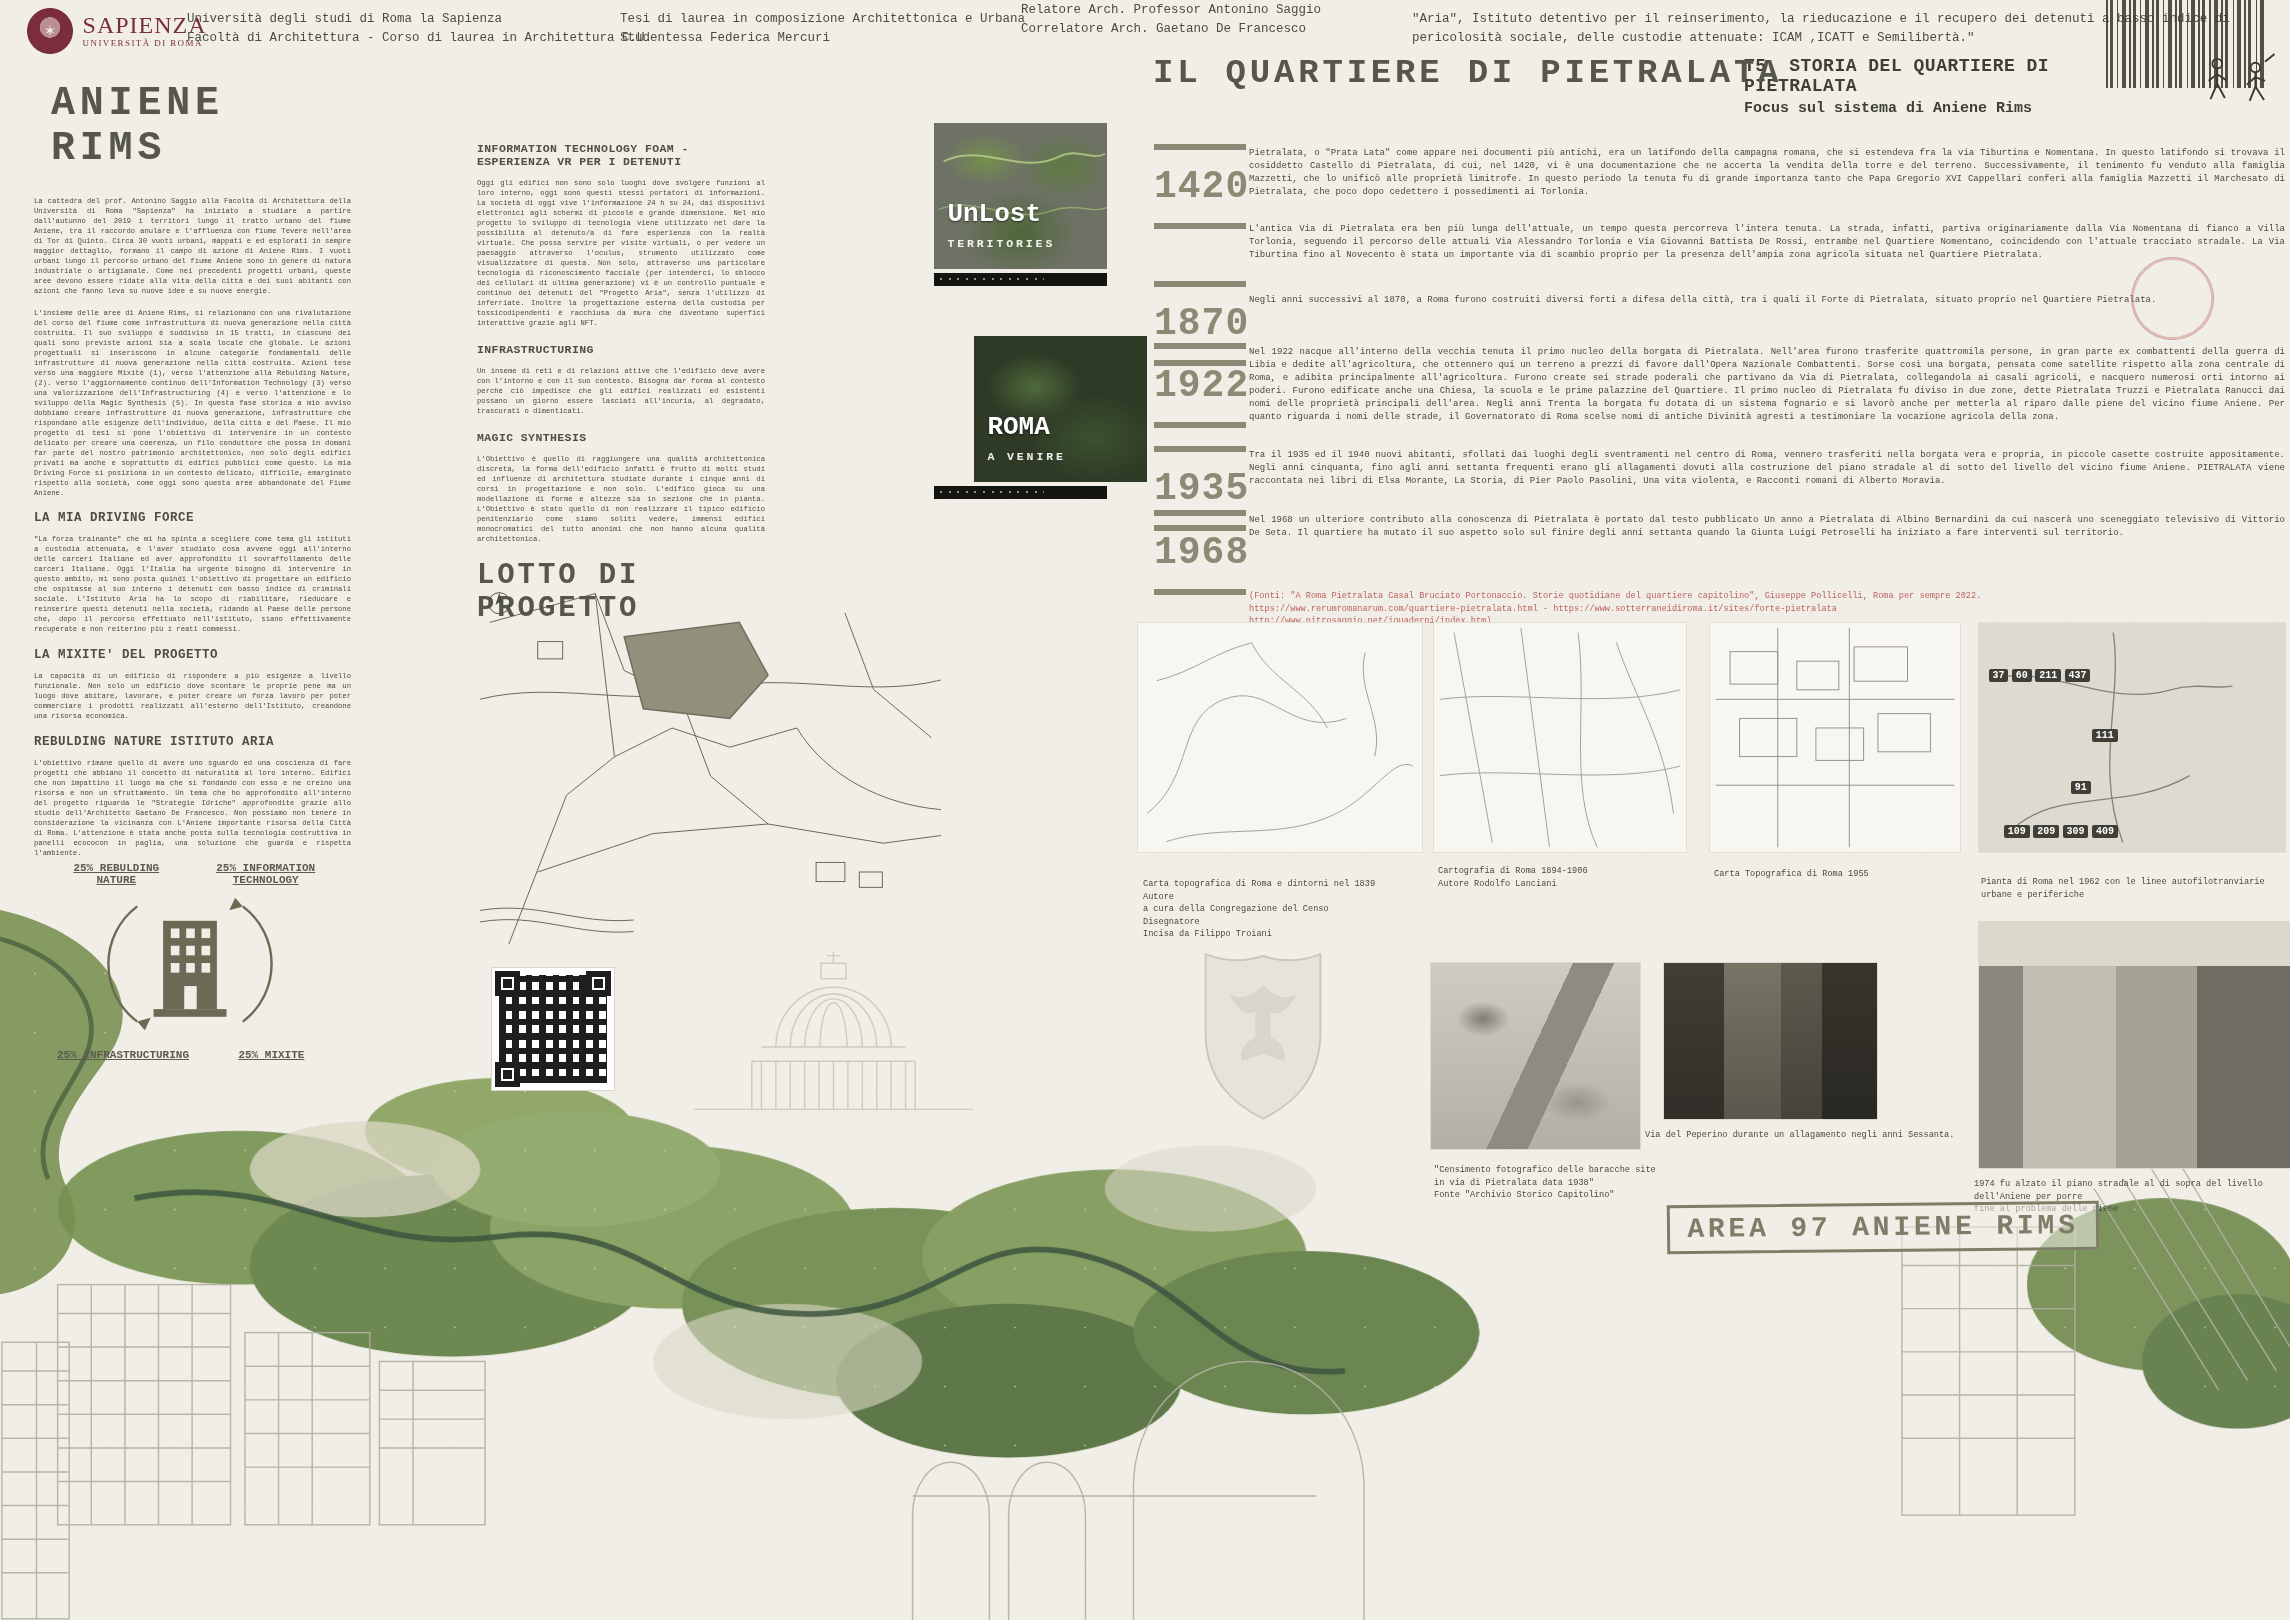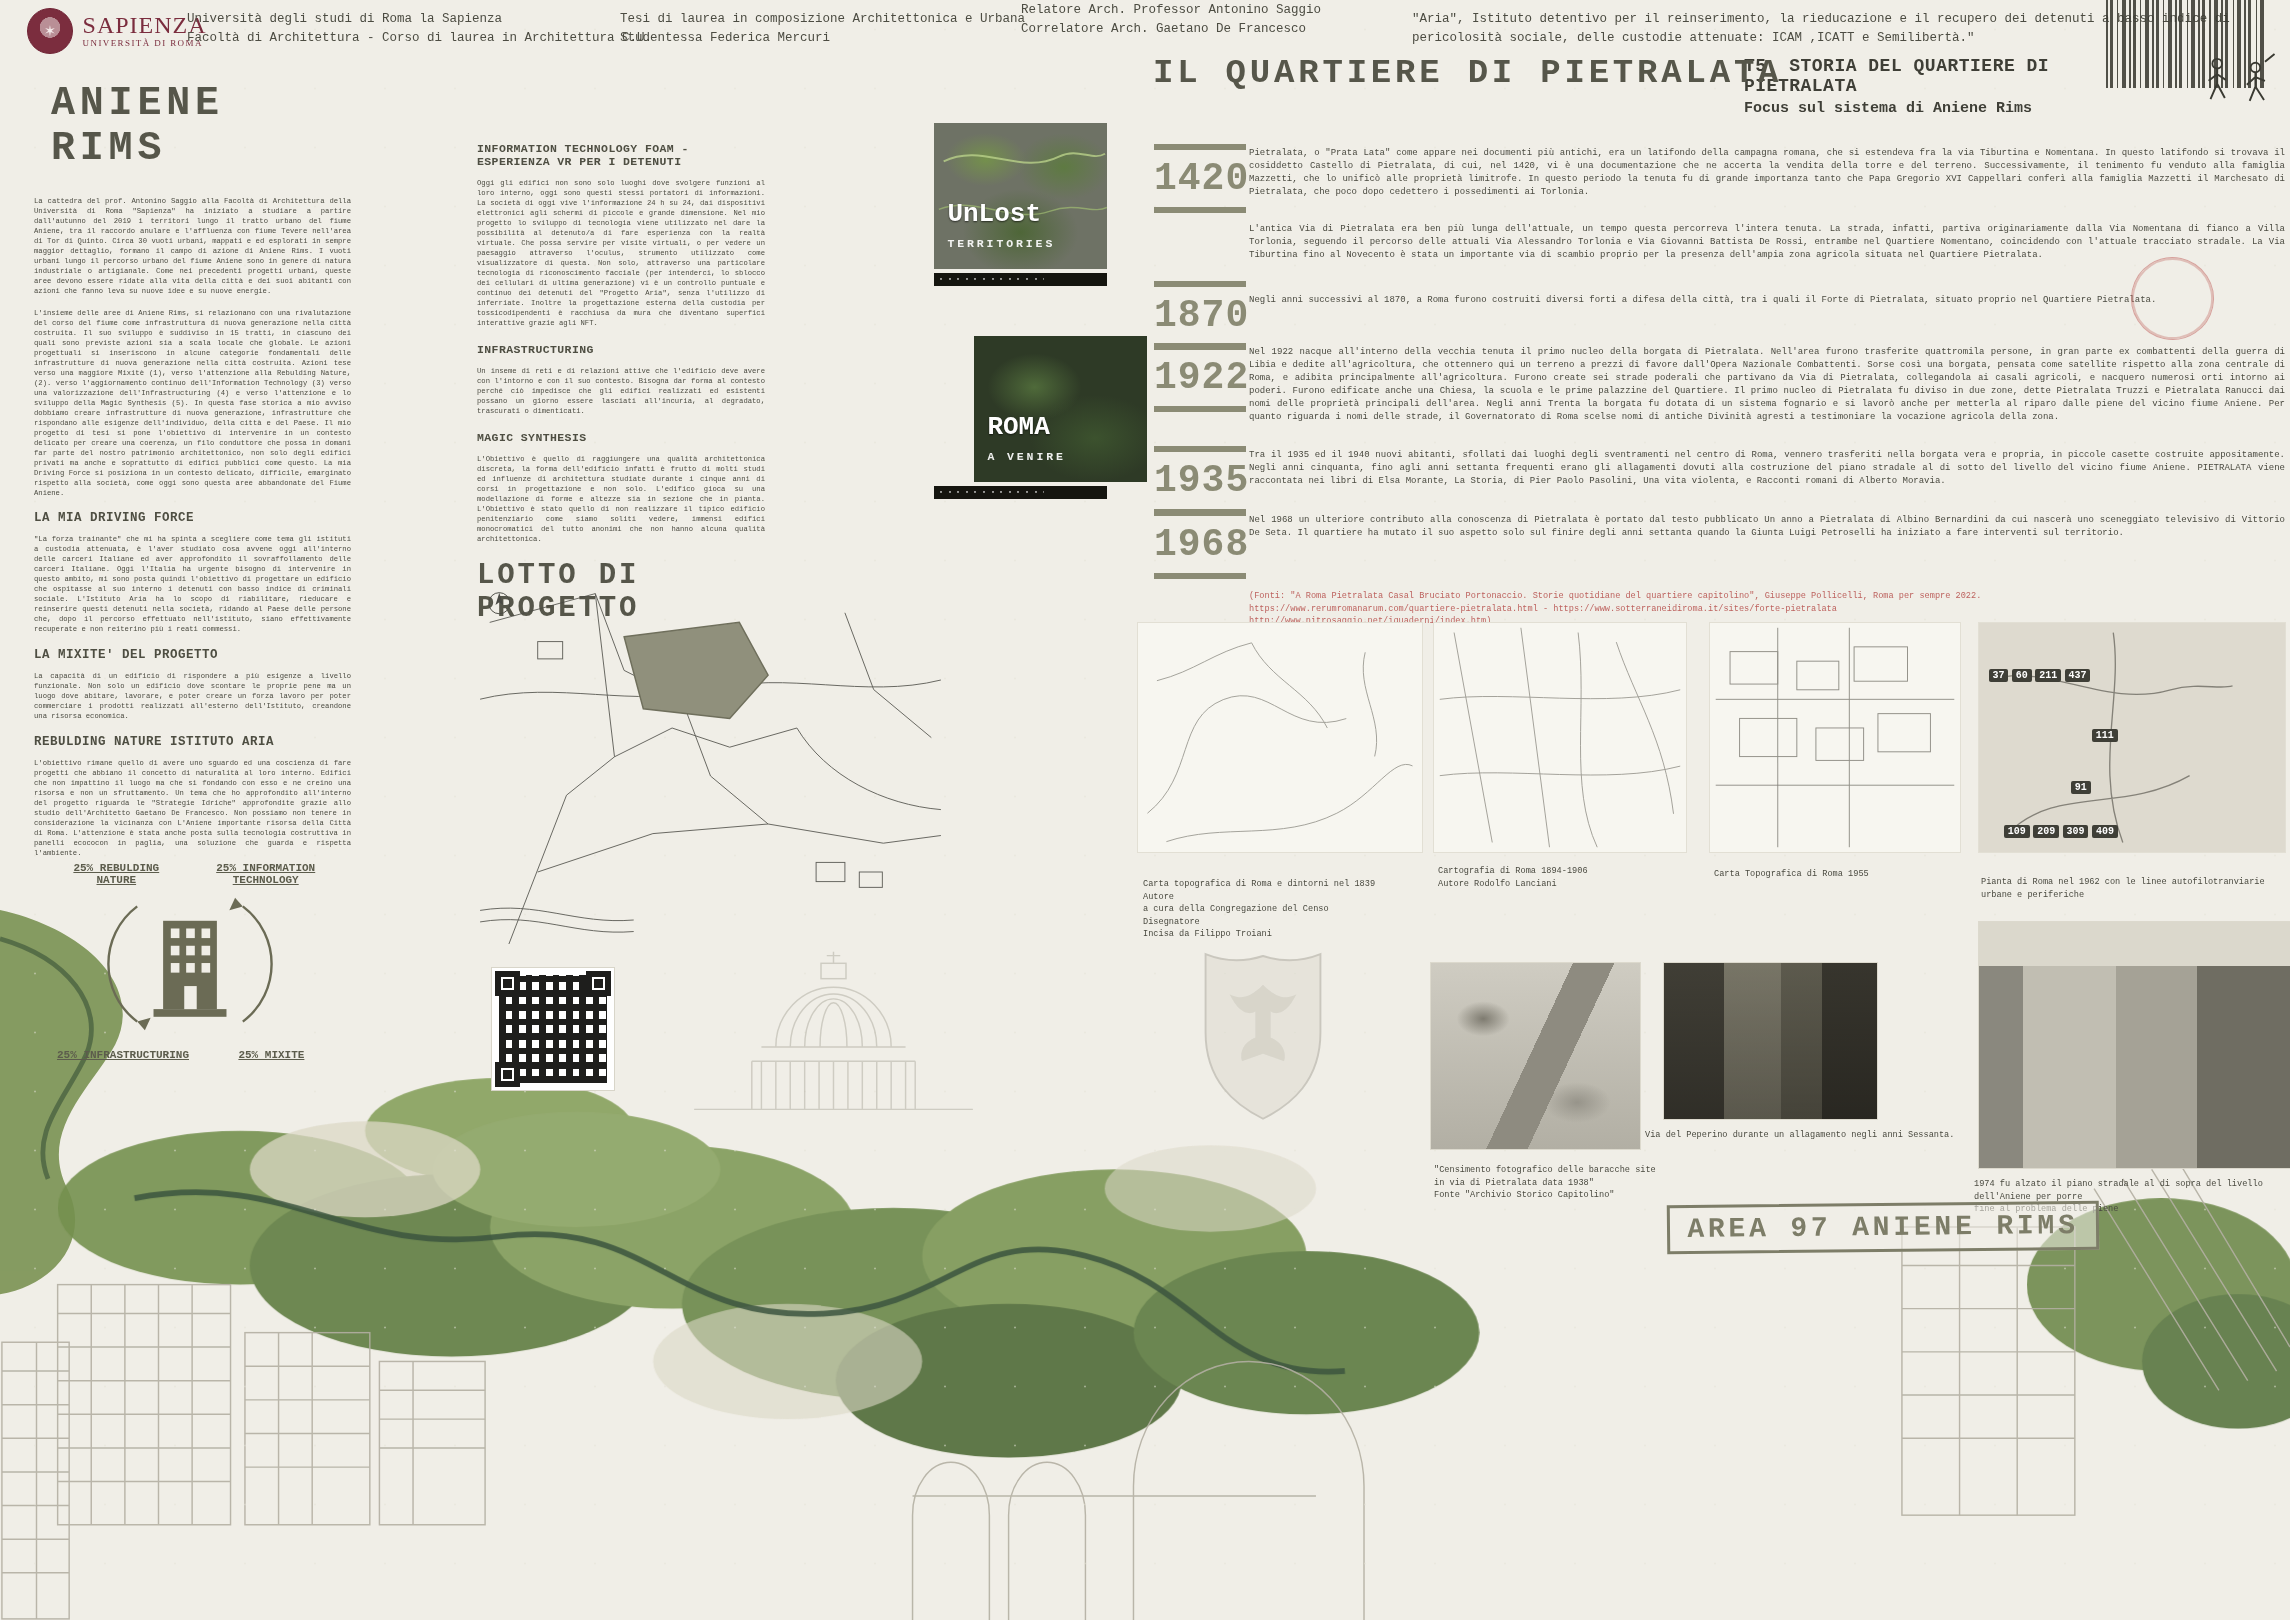--- a/index.html
+++ b/index.html
@@ -59,21 +59,21 @@
       radial-gradient(67px 48px at 35% 35%,#4f6a3a,transparent 70%),
       radial-gradient(86px 58px at 70% 70%,#3c522e,transparent 75%),#2e3a26; margin-left: 40px;}
   .gc-t1{position:absolute;left:13.4px;bottom:40px;font-size:26px;font-weight:bold;text-shadow:0 1px 1.9px rgba(0,0,0,.6);}
   .gc-t2{position:absolute;left:13.4px;bottom:19px;font-size:11.5px;font-weight:bold;letter-spacing:2.9px;opacity:.92;}
   .gc-strip{left:934px;width:173px;height:12.5px;background:#15150f;
       background-image:repeating-linear-gradient(90deg,rgba(255,255,255,.55) 0 1.9px,transparent 1.9px 8.6px);background-size:60% 1.9px;background-repeat:no-repeat;background-position:5.8px 4.8px;}
 
   
   .h1-r{left:1153px;top:54px;font-size:34px;font-weight:bold;letter-spacing:3.8px;color:#56564a;}
   .stamp{width:92px;text-align:center;font-size:38px;font-weight:bold;letter-spacing:1px;color:#8b8b75;
-         border-top:4.8px solid #8b8b75;border-bottom:4.8px solid #8b8b75;padding:9px 0;
+         border-top:4.8px solid #8b8b75;border-bottom:4.8px solid #8b8b75;padding:17px 0;
          box-shadow:inset 0 6.7px 0 -4.8px #8b8b75,inset 0 -6.7px 0 -4.8px #8b8b75;}
   .tl-text{width:1036px;font-size:9px;line-height:13px;text-align:justify;color:#4a4a40;}
   .fonti{left:1249px;top:590px;width:903px;font-size:8.6px;line-height:12.5px;color:#bd625e;}
 
   .map-card{top:623px;height:229px;background:#f7f6f0;box-shadow:0 0 0 1px #e2dfd4;}
   .map-cap{font-size:8.6px;line-height:12.5px;color:#4a4a40;}
   .badge{display:inline-block;background:#3f3f37;color:#fff;font-size:10px;font-weight:bold;
          padding:1px 3.8px;border-radius:1.9px;margin-right:3.8px;}
   .shield{left:1196px;top:946px;opacity:.55;}
 

